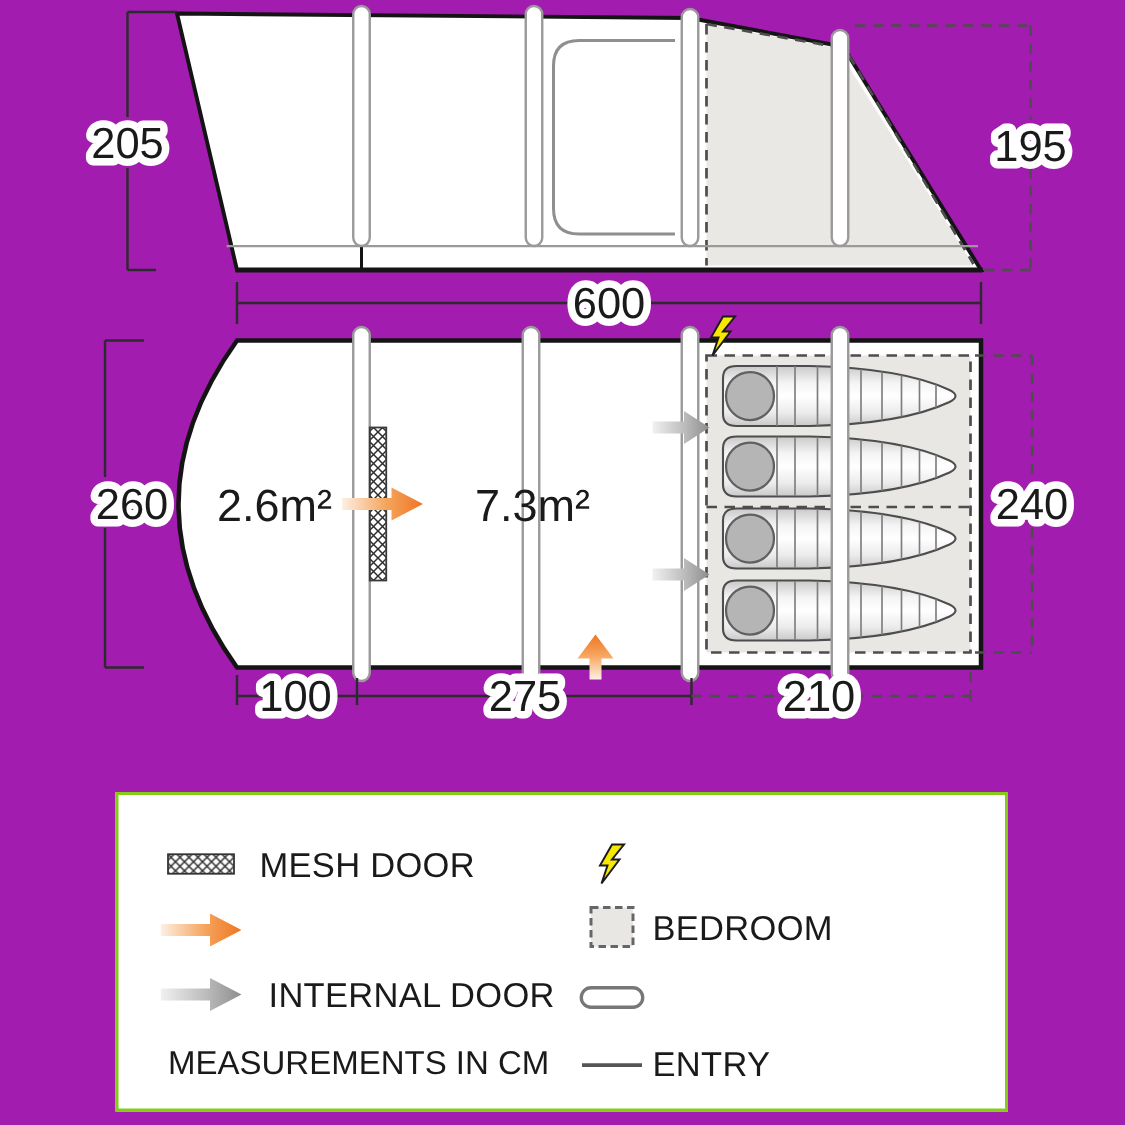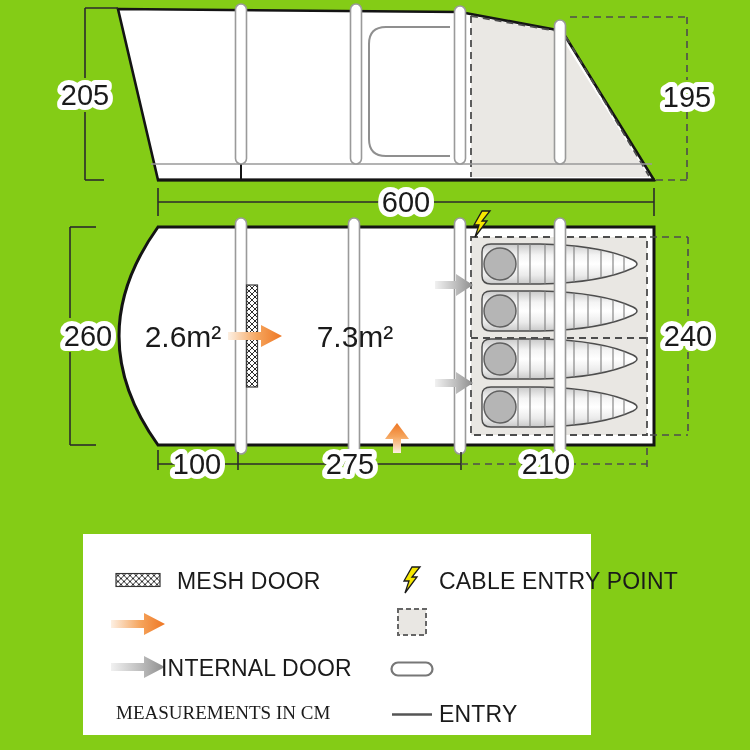--- a/index.html
+++ b/index.html
@@ -1,29 +1,29 @@
 <!DOCTYPE html>
 <html><head>
 <meta charset="utf-8">
 <style>
   html,body{margin:0;padding:0;background:#fff;}
-  .canvas{position:relative;width:750px;height:750px;background:#84cc16;overflow:hidden;
+  .canvas{position:relative;width:750px;height:750px;background:#a21caf;overflow:hidden;
           font-family:"Liberation Sans",sans-serif;}
   .diagram-svg{position:absolute;left:0;top:0;}
   .dimtext{font-family:"Liberation Sans",sans-serif;font-size:29px;fill:#1a1a1a;
            stroke:#ffffff;stroke-width:10px;paint-order:stroke;stroke-linejoin:round;
            text-anchor:middle;}
   .areatext{font-family:"Liberation Sans",sans-serif;font-size:30px;fill:#1a1a1a;text-anchor:middle;}
-  .legend-box{position:absolute;left:77px;top:528px;width:520px;height:213px;
-              border:6px solid #84cc16;background:#fff;box-sizing:border-box;}
+  .legend-box{position:absolute;left:77px;top:528px;width:595px;height:213px;
+              border:2px solid #84cc16;background:#fff;box-sizing:border-box;}
   .lg-icon{position:absolute;transform:translate(-50%,-50%);line-height:0;}
   .lg-label{position:absolute;transform:translate(0,-50%);font-size:23px;color:#1a1a1a;
             white-space:nowrap;letter-spacing:0.2px;}
-  .lg-note{position:absolute;transform:translate(0,-50%);font-size:19px;color:#1a1a1a;
-           white-space:nowrap;font-family:Liberation Serif, serif;}
+  .lg-note{position:absolute;transform:translate(0,-50%);font-size:22px;color:#1a1a1a;
+           white-space:nowrap;}
 </style>
 </head>
 <body>
 
 <div class="canvas">
 
   <svg class="diagram-svg" width="750" height="520" viewBox="0 0 750 520">
     <defs>
       <linearGradient id="og" x1="0" y1="0" x2="1" y2="0">
         <stop offset="0" stop-color="#fdf0e3"></stop>
@@ -202,36 +202,36 @@
         <defs>
             <linearGradient id="ggL" x1="0" y1="0" x2="1" y2="0">
           <stop offset="0" stop-color="#f1f1f1"></stop>
               <stop offset="0.55" stop-color="#bdbdbd"></stop>
           <stop offset="1" stop-color="#8d8d8d"></stop>
         </linearGradient>
           </defs>
         <polygon points="0,7 33,7 33,0 54,11 33,22 33,15 0,15" fill="url(#ggL)"></polygon>
       </svg>
     </span>
-    <span class="lg-label" style="left:78px;top:134px;">INTERNAL DOOR</span>
+    <span class="lg-label" style="left:100px;top:134px;">INTERNAL DOOR</span>
 
     <span class="lg-note" style="left:33px;top:179px;">MEASUREMENTS IN CM</span>
 
     <span class="lg-icon" style="left:329px;top:46px;">
       <svg width="24" height="28" viewBox="0 0 24 28">
         <polygon points="12,1 20,1 12,11 17,11 5,27 9,15 4,15" fill="#f6e800" stroke="#1a1a1a" stroke-width="1.3"></polygon>
       </svg>
     </span>
-    <span class="lg-label" style="left:356px;top:47px;">CABLE ENTRY POINT</span>
 
     <span class="lg-icon" style="left:329px;top:88px;">
       <svg width="32" height="30" viewBox="0 0 32 30">
         <rect x="2" y="2" width="28" height="26" fill="#e9e7e3" stroke="#666" stroke-width="2" stroke-dasharray="5,3"></rect>
       </svg>
     </span>
+    <span class="lg-label" style="left:356px;top:89px;">BEDROOM</span>
 
     <span class="lg-icon" style="left:329px;top:135px;">
       <svg width="44" height="16" viewBox="0 0 44 16">
         <rect x="1.5" y="1.5" width="41" height="13" rx="6.5" fill="#fff" stroke="#777" stroke-width="2.2"></rect>
       </svg>
     </span>
 
     <span class="lg-icon" style="left:329px;top:180px;">
       <svg width="42" height="4" viewBox="0 0 42 4">
         <line x1="1" y1="2" x2="41" y2="2" stroke="#555" stroke-width="2.5"></line>

